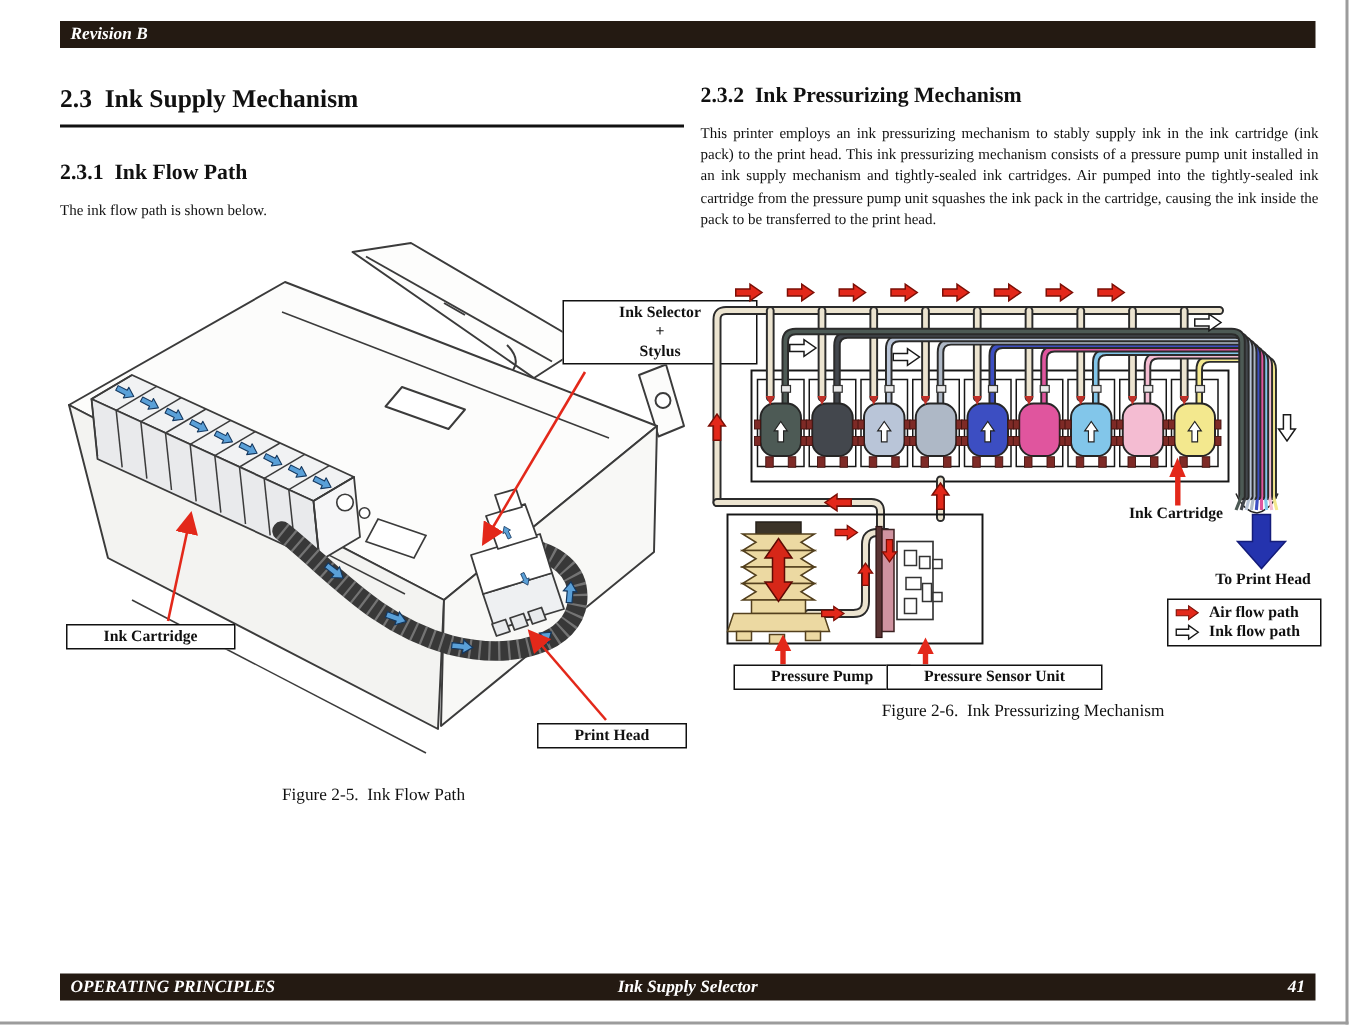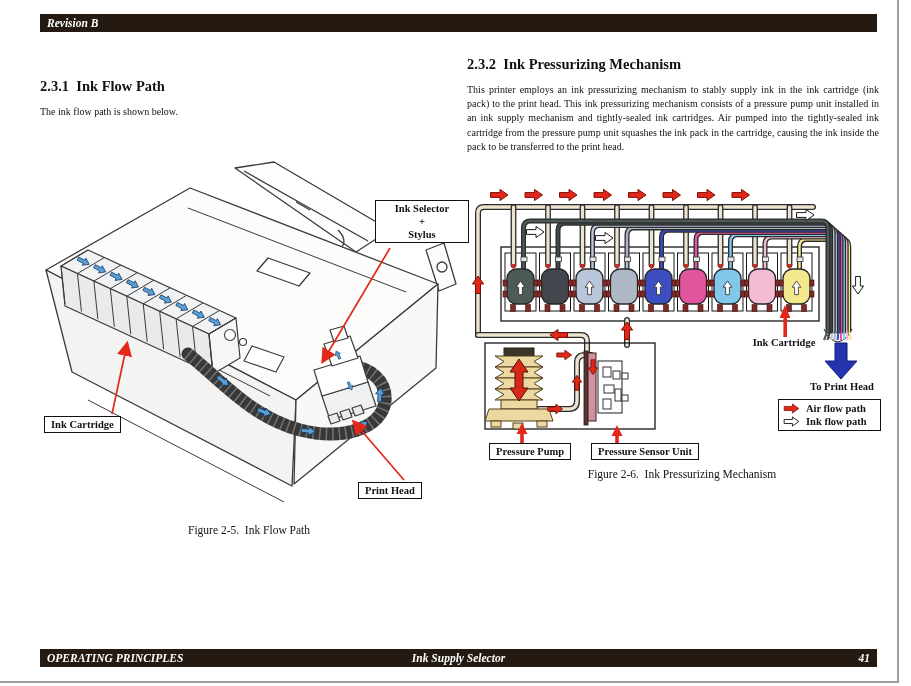--- a/index.html
+++ b/index.html
@@ -25,37 +25,38 @@
   #right-col h2.sub{margin-top:0;}
   p.body-text{margin:10px 0 0 0;font-size:10px;line-height:1.42;text-align:justify;}
   .fig{position:absolute;}
   #fig25{left:38px;top:158px;width:422px;height:390px;}
   #fig26{left:467px;top:185px;width:430px;height:302px;}
   .caption{position:absolute;left:0;right:0;text-align:center;
        font-weight:normal;font-size:11.5px;}
   #fig25 .caption{top:366px;}
   #fig26 .caption{top:283px;}
   .callout{position:absolute;border:1px solid #111;background:#fff;font-weight:bold;
-       font-size:10.5px;line-height:1.25;padding:1px 6px;text-align:center;white-space:nowrap;}
+       font-size:10.5px;line-height:1.25;padding:1px 24px;text-align:center;white-space:nowrap;}
   .plain-label{position:absolute;font-weight:bold;font-size:10.5px;text-align:center;white-space:nowrap;}
   #legend-box{position:absolute;left:311px;top:214px;width:101px;border:1.3px solid #111;
        background:#fff;font-weight:bold;font-size:10.5px;padding:2px 0;}
   .legend-row{display:flex;align-items:center;gap:6px;padding:1px 4px;}
   svg{display:block;}
 </style>
 </head>
 <body>
 
 <div class="page-edge"></div>
 
 <div class="bar" id="header-bar">
   <span>Revision B</span>
 </div>
 
 <div class="col" id="left-col">
+  <h1 class="sec">2.3&nbsp; Ink Supply Mechanism</h1>
   <h2 class="sub">2.3.1&nbsp; Ink Flow Path</h2>
   <p class="body-text">The ink flow path is shown below.</p>
 </div>
 
 <div class="col" id="right-col">
   <h2 class="sub">2.3.2&nbsp; Ink Pressurizing Mechanism</h2>
   <p class="body-text">This printer employs an ink pressurizing mechanism to stably supply ink in the ink cartridge (ink pack) to the print head. This ink pressurizing mechanism consists of a pressure pump unit installed in an ink supply mechanism and tightly-sealed ink cartridges. Air pumped into the tightly-sealed ink cartridge from the pressure pump unit squashes the ink pack in the cartridge, causing the ink inside the pack to be transferred to the print head.</p>
 </div>
 
 <div class="fig" id="fig25">

